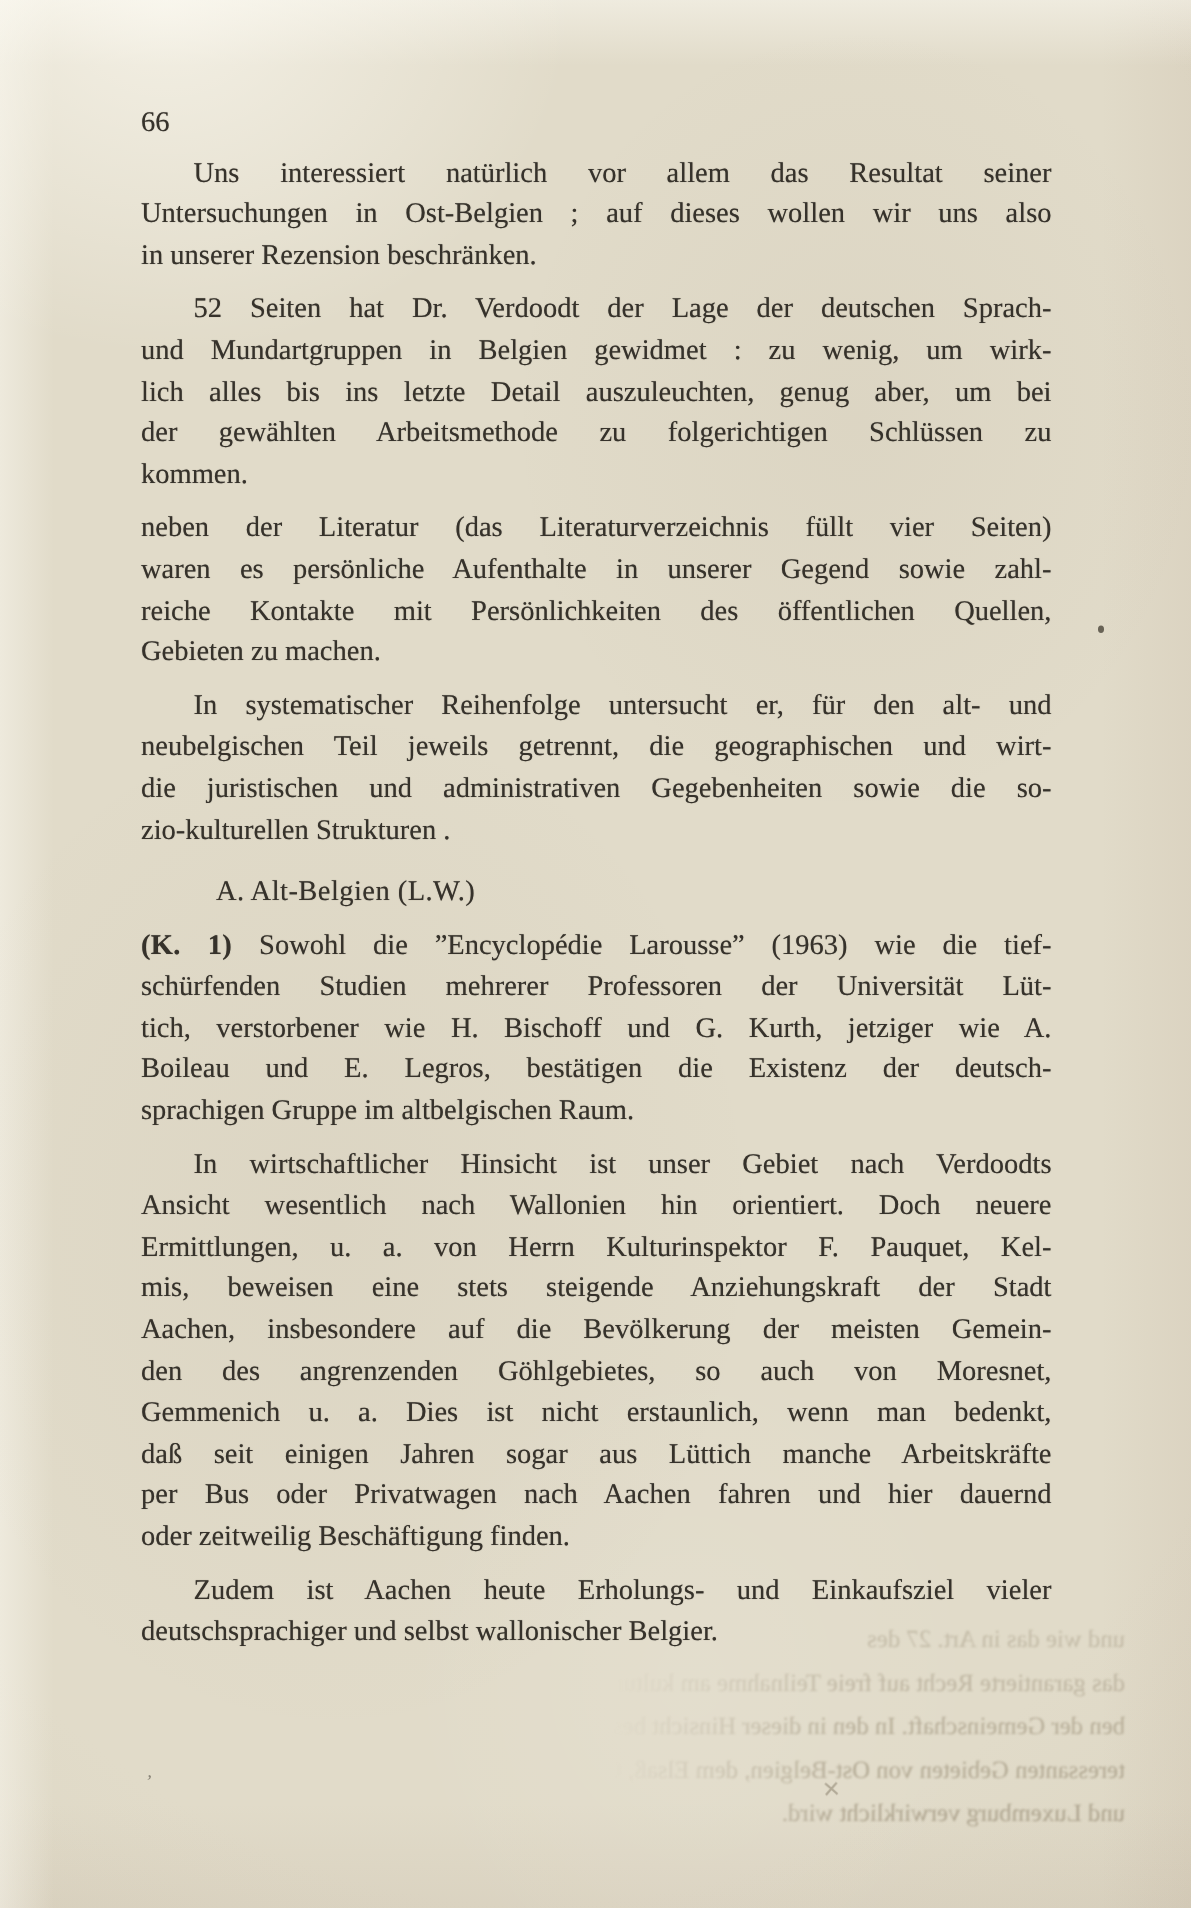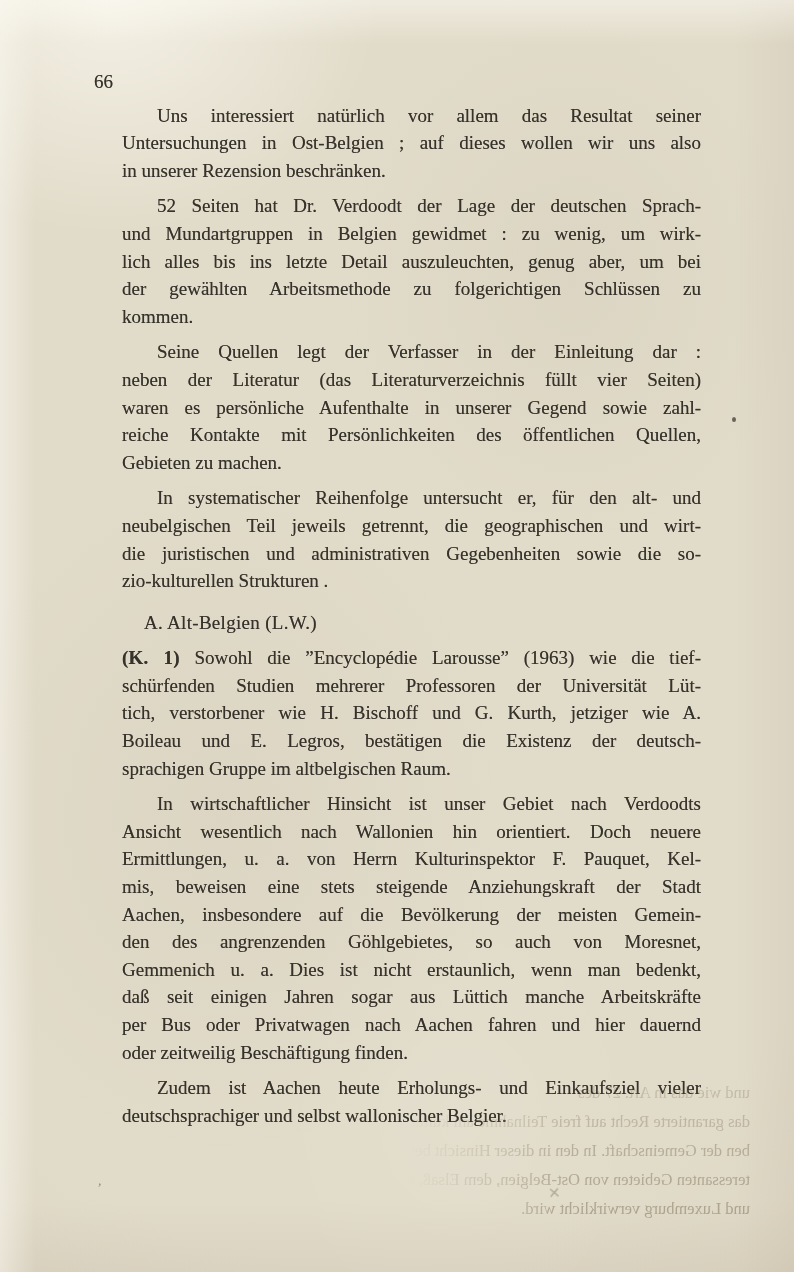--- a/index.html
+++ b/index.html
@@ -34,21 +34,21 @@
   }
   .text-column{
     position:absolute;
     left:94px; top:68px;
     width:607px;
     font-size:19px;
     line-height:27.6px;
     text-shadow:0 0 .55px rgba(54,50,43,.6);
   }
   .pagenum{ text-align:left; }
-  .para{ margin-top:8px;margin-left:28px; }
+  .para{ margin-top:8px; }
   .para.p-first{ margin-top:6px; }
   .line{ text-align:justify; text-align-last:justify; }
   .line.last{ text-align:left; text-align-last:auto; }
   .line.first{ text-indent:35px; }
   .heading{
     margin-top:14px; margin-bottom:2px;
     padding-left:50px;
     font-weight:normal;
     letter-spacing:.3px;
   }
@@ -104,21 +104,20 @@
           <div class="line last">in unserer Rezension beschränken.</div>
         </div>
         <div class="para">
           <div class="line first">52 Seiten hat Dr. Verdoodt der Lage der deutschen Sprach-</div>
           <div class="line">und Mundartgruppen in Belgien gewidmet : zu wenig, um wirk-</div>
           <div class="line">lich alles bis ins letzte Detail auszuleuchten, genug aber, um bei</div>
           <div class="line">der gewählten Arbeitsmethode zu folgerichtigen Schlüssen zu</div>
           <div class="line last">kommen.</div>
         </div>
         <div class="para">
-          <div class="line first">Seine Quellen legt der Verfasser in der Einleitung dar :</div>
           <div class="line">neben der Literatur (das Literaturverzeichnis füllt vier Seiten)</div>
           <div class="line">waren es persönliche Aufenthalte in unserer Gegend sowie zahl-</div>
           <div class="line">reiche Kontakte mit Persönlichkeiten des öffentlichen Quellen,</div>
           <div class="line last">Gebieten zu machen.</div>
         </div>
         <div class="para">
           <div class="line first">In systematischer Reihenfolge untersucht er, für den alt- und</div>
           <div class="line">neubelgischen Teil jeweils getrennt, die geographischen und wirt-</div>
           <div class="line">die juristischen und administrativen Gegebenheiten sowie die so-</div>
           <div class="line last">zio-kulturellen Strukturen .</div>

